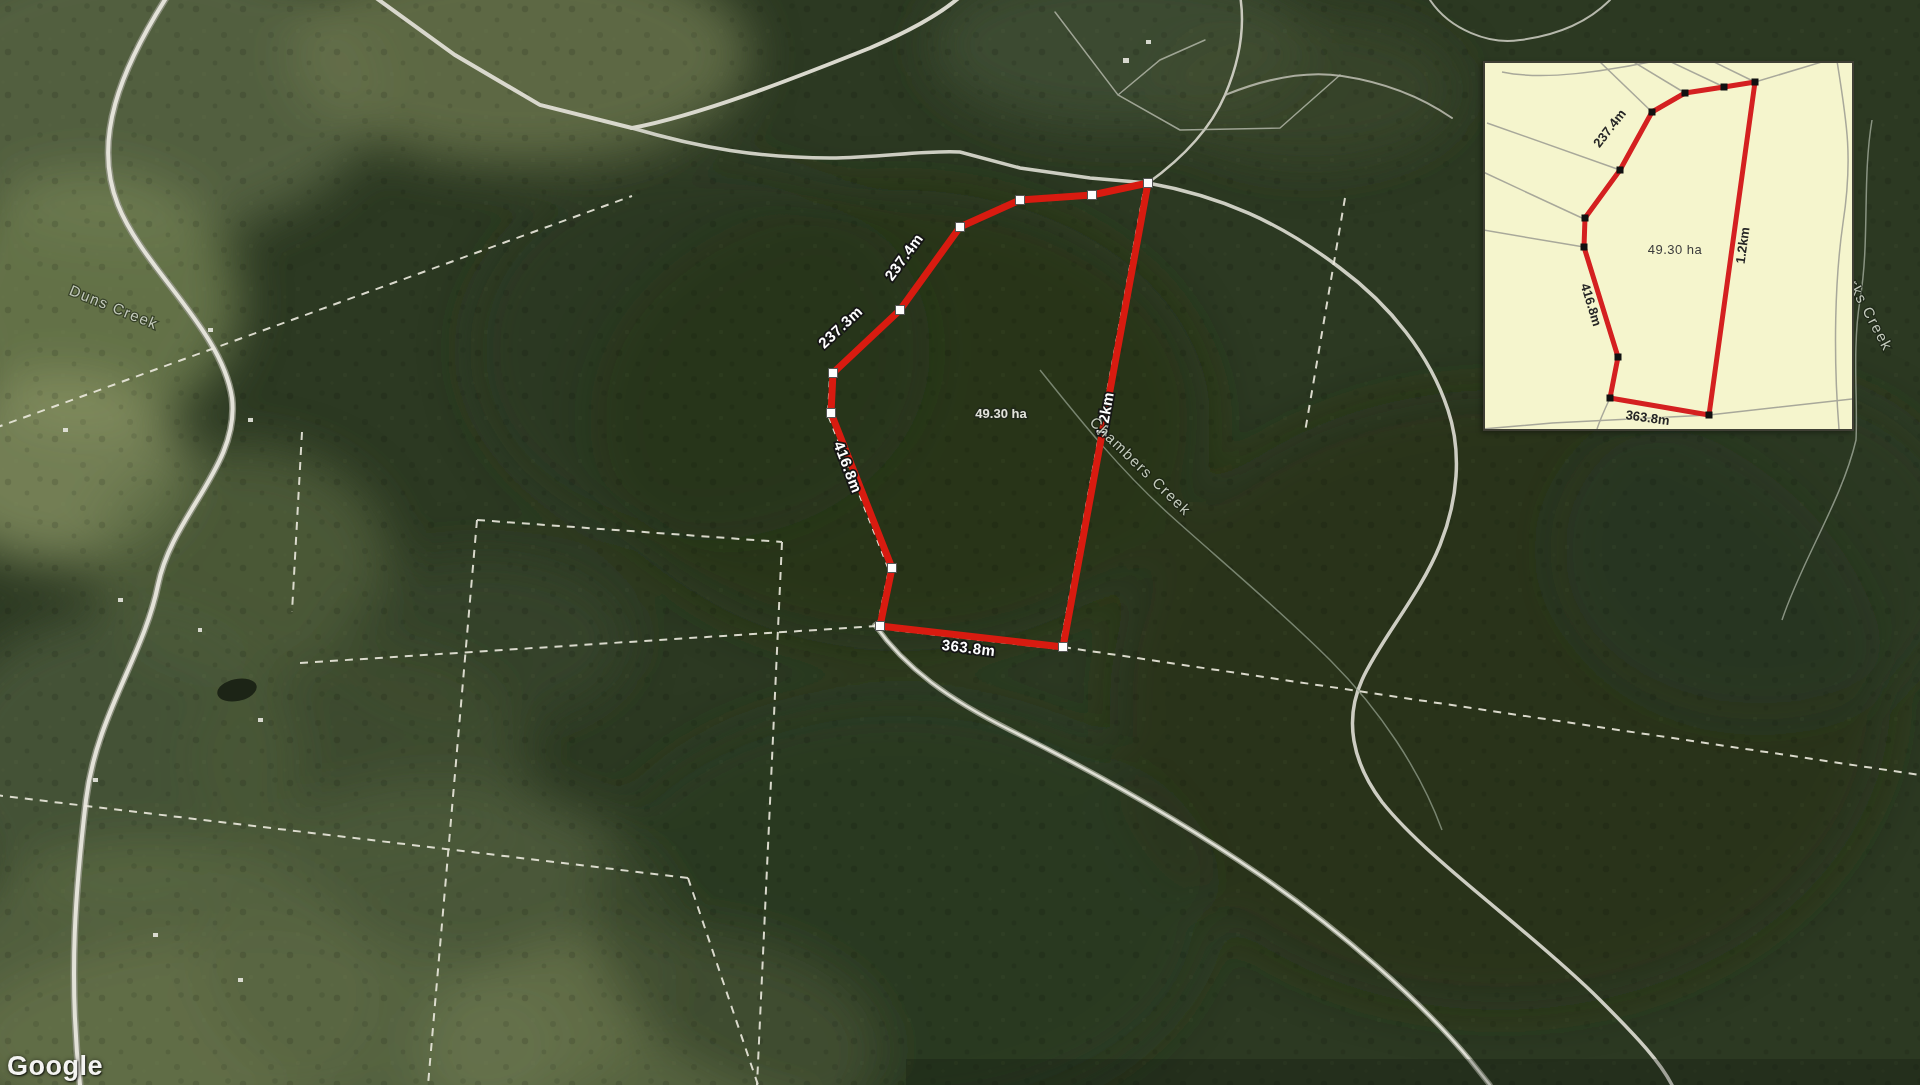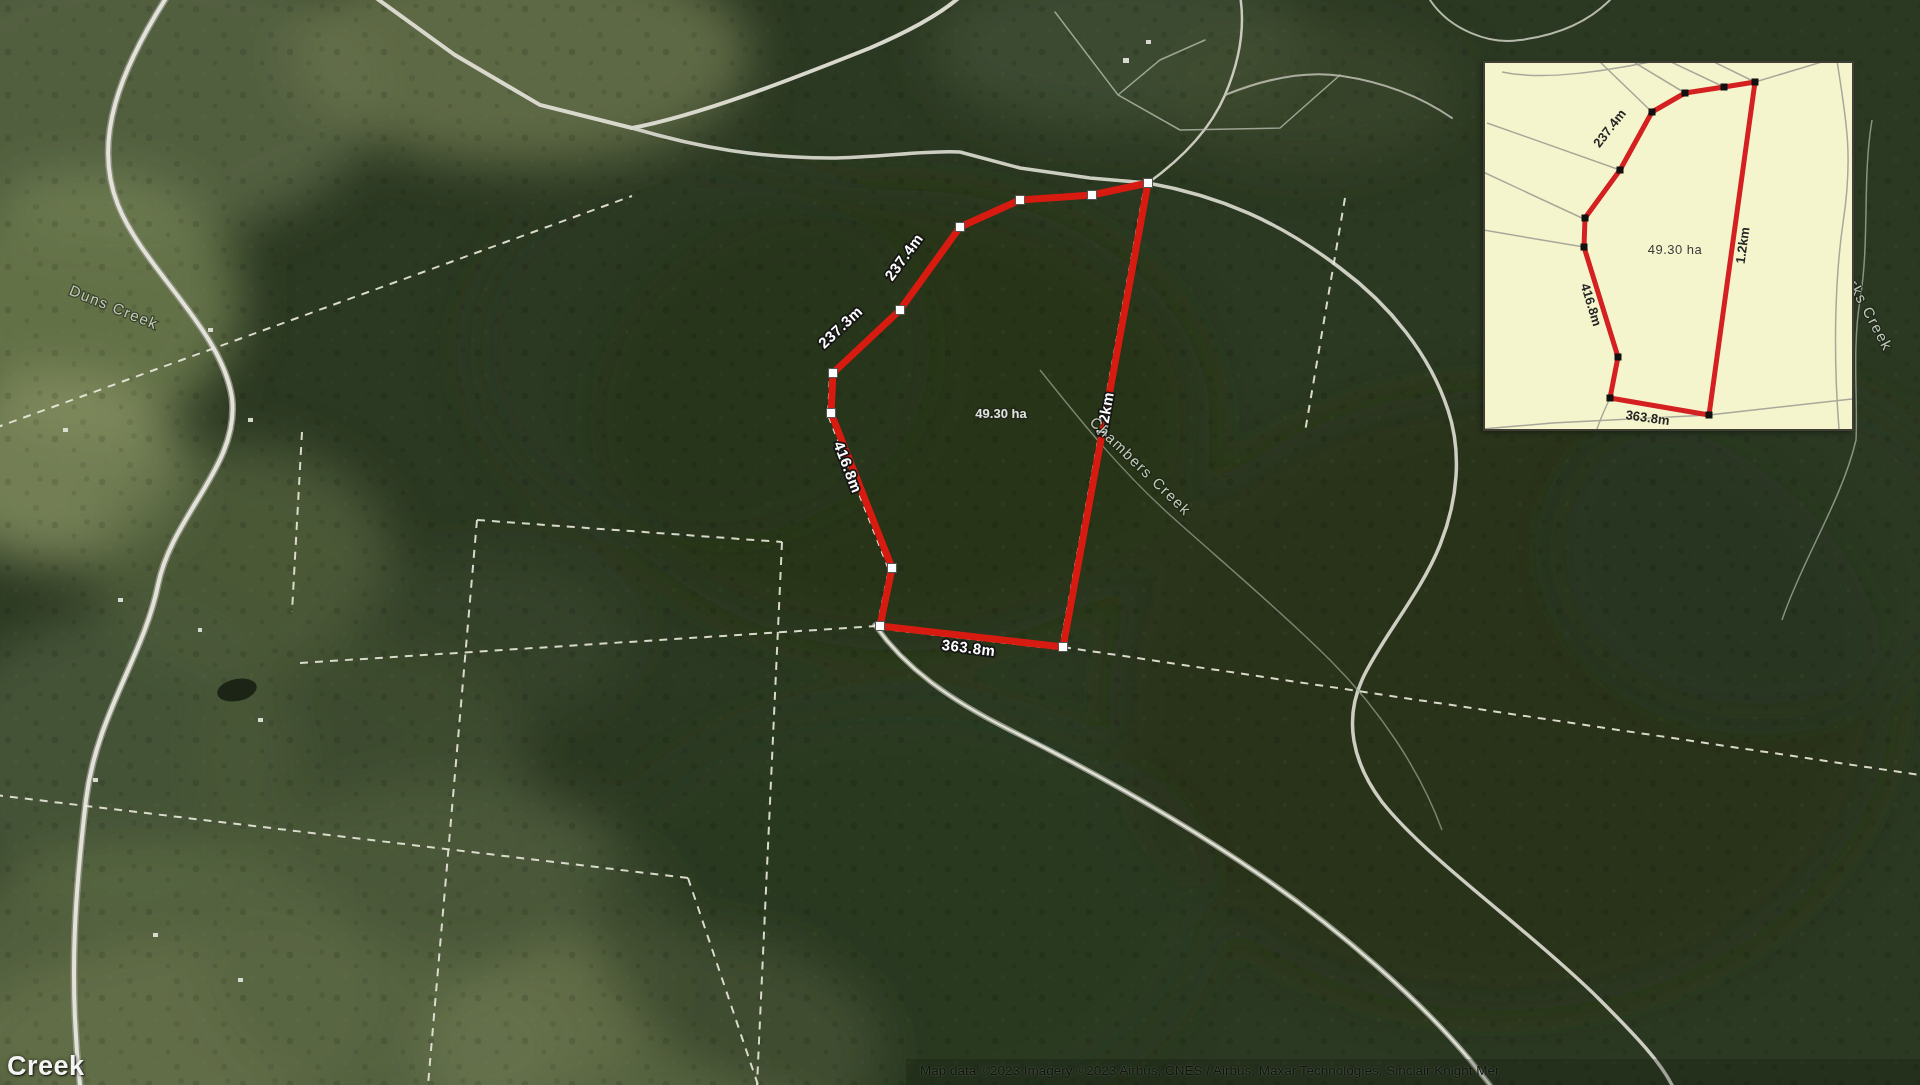--- a/index.html
+++ b/index.html
@@ -217,16 +217,15 @@
         <text class="imeas" text-anchor="middle" transform="translate(128,68) rotate(-52)">237.4m</text>
         <text class="imeas" text-anchor="middle" transform="translate(102,243) rotate(73)">416.8m</text>
         <text class="imeas" text-anchor="middle" transform="translate(162,359) rotate(8)">363.8m</text>
         <text class="imeas" text-anchor="middle" transform="translate(262,183) rotate(-82)">1.2km</text>
         <text class="iarea" text-anchor="middle" transform="translate(190,191)">49.30 ha</text>
       </g>
     </svg>
   </div>
 
   <div class="attr-band"></div>
-  <div class="attribution">Map data ©2023  Imagery ©2023 Airbus, CNES / Airbus, Maxar Technologies, Sinclair Knight Mer</div>
-  <div class="google">Creek</div>
+  <div class="google">Google</div>
 
 </div>
 
 </body></html>

